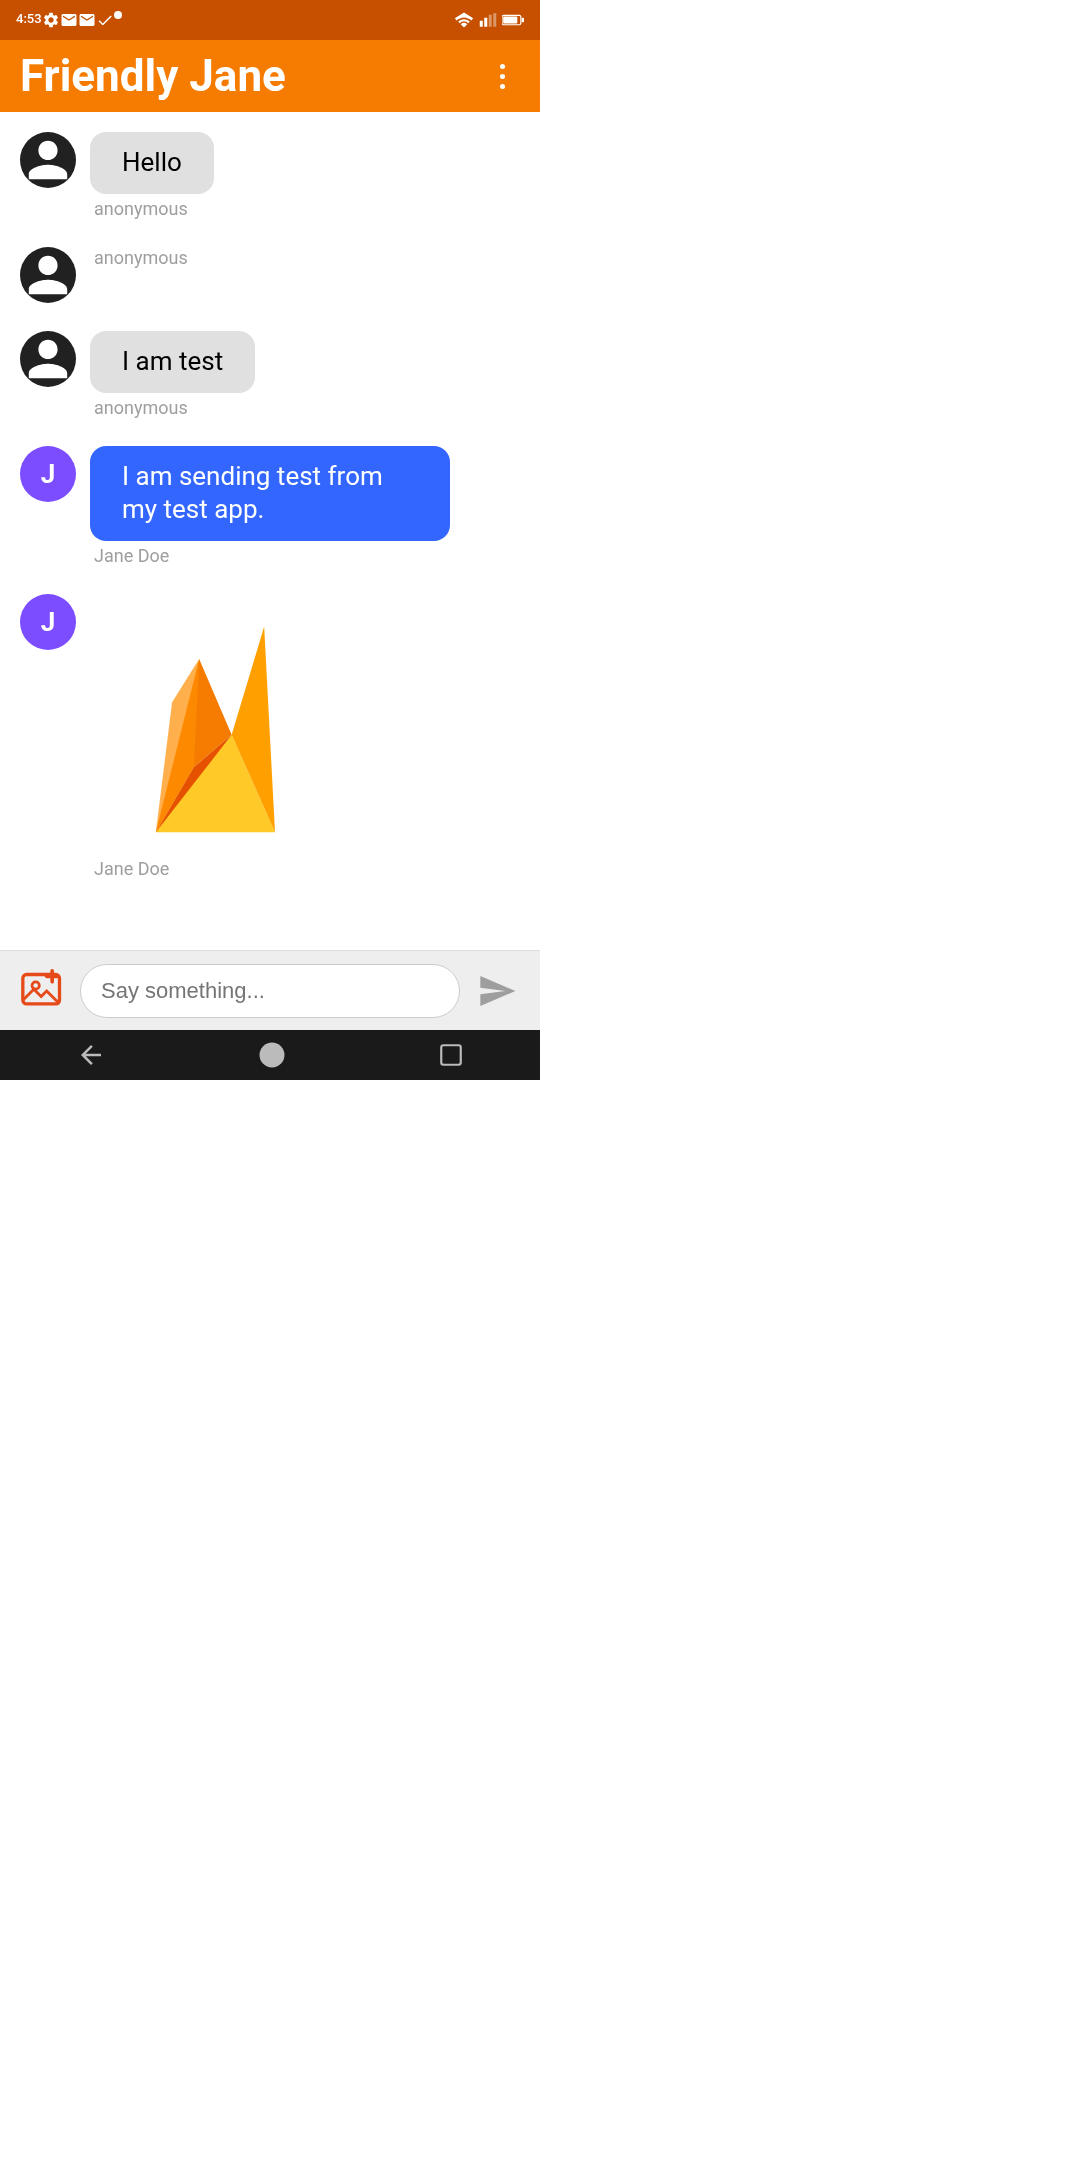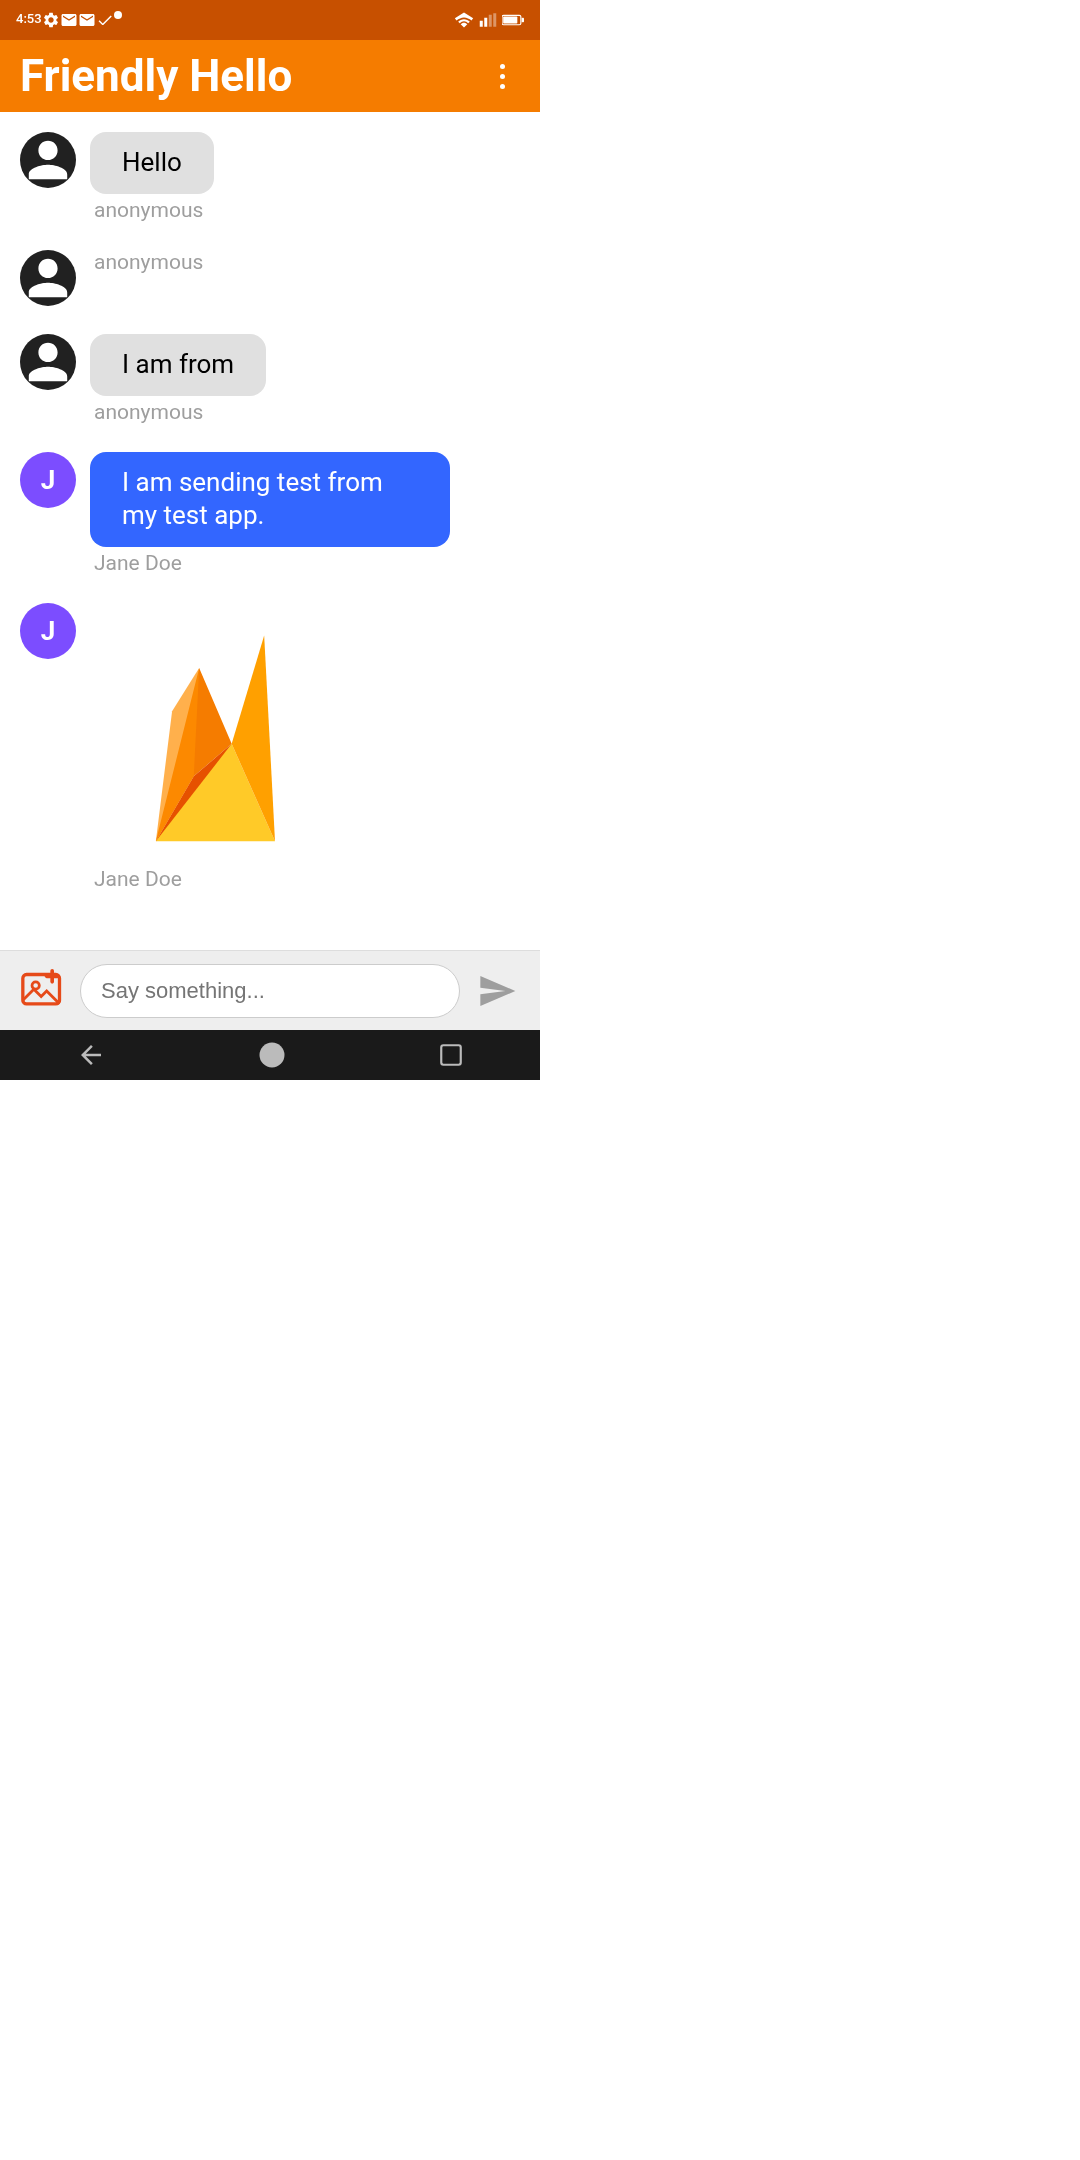--- a/index.html
+++ b/index.html
@@ -107,21 +107,21 @@
     .bubble-gray {
       background: #e0e0e0;
       color: #000;
     }
     .bubble-blue {
       background: #3366ff;
       color: #fff;
     }
 
     .sender-name {
-      font-size: 21px;
+      font-size: 18px;
       color: #9e9e9e;
       margin-left: 4px;
     }
 
     
     .firebase-image {
       width: 240px;
       height: 260px;
     }
 
@@ -230,21 +230,21 @@
 
     <svg width="22" height="14" viewBox="0 0 28 14" fill="white">
       <rect x="0" y="1" width="24" height="12" rx="2" ry="2" stroke="white" stroke-width="1.5" fill="none"></rect>
       <rect x="1.5" y="2.5" width="18" height="9" rx="1" fill="white"></rect>
       <rect x="25" y="4" width="3" height="6" rx="1" fill="white"></rect>
     </svg>
   </div>
 </div>
 
 <div class="toolbar">
-  <span class="toolbar-title">Friendly Hello</span>
+  <span class="toolbar-title">Friendly Jane</span>
   <div class="toolbar-more">
     <div class="dot-menu"></div>
     <div class="dot-menu"></div>
     <div class="dot-menu"></div>
   </div>
 </div>
 
 <div class="chat-area">
 
   <div class="message-row">
@@ -273,21 +273,21 @@
   </div>
 
   <div class="message-row">
     <div class="avatar avatar-anon">
       <svg width="48" height="48" viewBox="0 0 24 24" fill="white">
         <path d="M12 12c2.7 0 4.8-2.1 4.8-4.8S14.7 2.4 12 2.4 7.2 4.5 7.2 7.2 9.3 12 12 12zm0 2.4c-3.2 0-9.6 1.6-9.6 4.8v2.4h19.2v-2.4c0-3.2-6.4-4.8-9.6-4.8z"></path>
       </svg>
     </div>
     <div class="message-content">
       <div class="bubble bubble-gray">
-        <span>I am from</span>
+        <span>I am test</span>
       </div>
       <span class="sender-name">anonymous</span>
     </div>
   </div>
 
   <div class="message-row">
     <div class="avatar avatar-jane">
       <span>J</span>
     </div>
     <div class="message-content">

